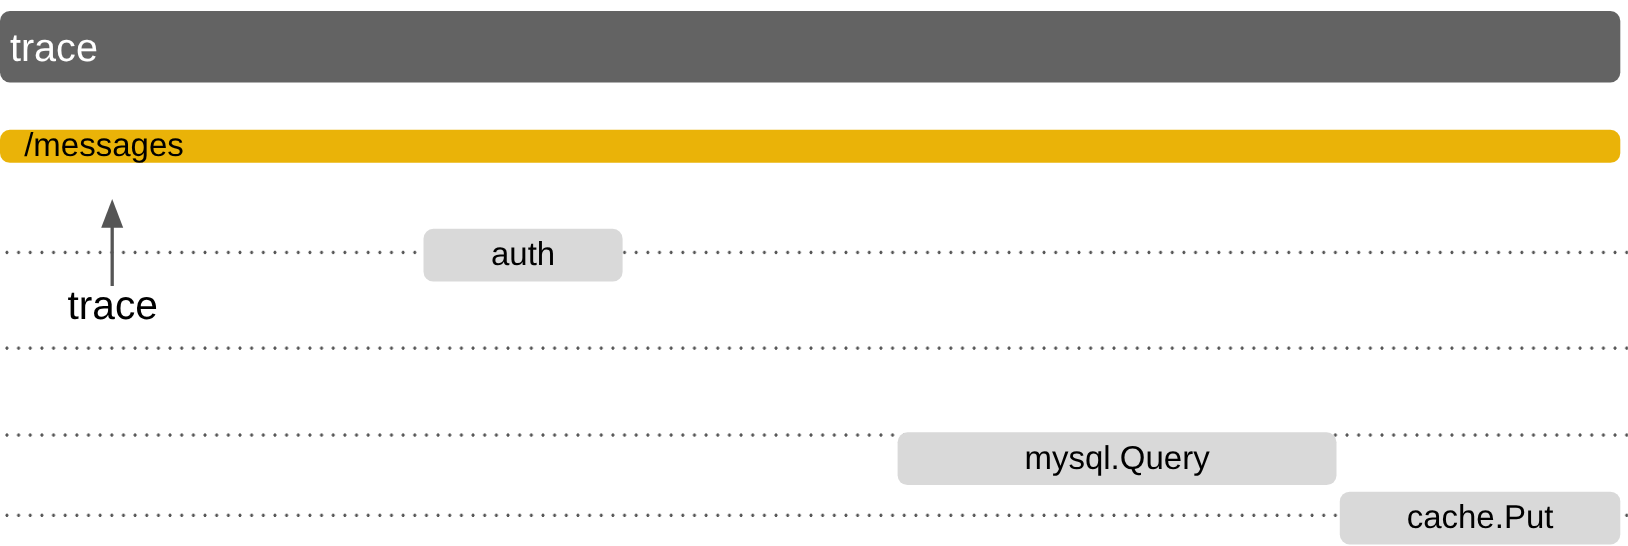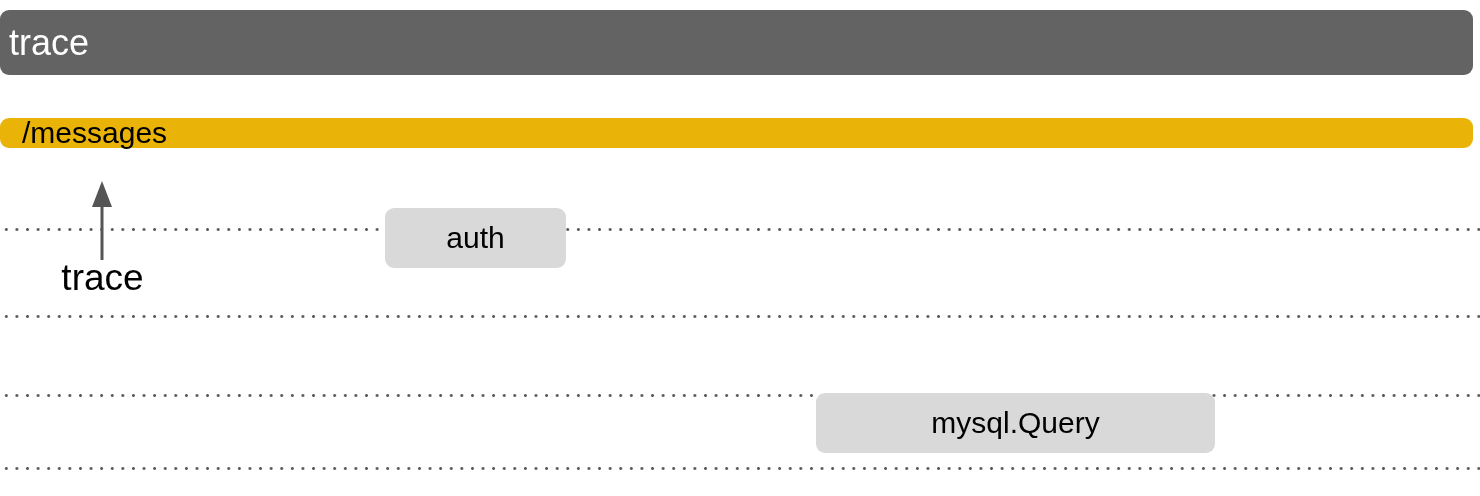--- a/index.html
+++ b/index.html
@@ -75,21 +75,21 @@
     height: 3px;
     background-image: radial-gradient(circle, #555555 0px, #555555 1.2px, rgba(0,0,0,0) 1.6px);
     background-size: 10.6px 3px;
     background-repeat: repeat-x;
     background-position: 1px center;
   }
 
   
   .span-bar {
     position: absolute;
-    height: 60px;
+    height: 48px;
     background: #d9d9d9;
     border-radius: 9px;
     box-sizing: border-box;
   }
   .span-bar .bar-label {
     position: absolute;
     left: 0;
     right: 0;
     top: 50%;
     transform: translateY(-50%);
@@ -144,20 +144,23 @@
 
   <div class="span-bar" style="left:385px; top:208px; width:181px;">
     <span class="bar-label">auth</span>
   </div>
 
 
   <div class="span-bar" style="left:816px; top:393px; width:399px;">
     <span class="bar-label">mysql.Query</span>
   </div>
 
+  <div class="span-bar clipped-bottom" style="left:1218px; top:447px; width:255px;">
+    <span class="bar-label">cache.Put</span>
+  </div>
 
   <div class="annotation-arrow">
     <svg width="40" height="84" viewBox="0 0 40 84">
       <line x1="20" y1="82" x2="20" y2="22" stroke="#555555" stroke-width="3"></line>
       <polygon points="20,3 30,29 10,29" fill="#555555"></polygon>
     </svg>
   </div>
 
   <div class="annotation-caption">trace</div>
 

